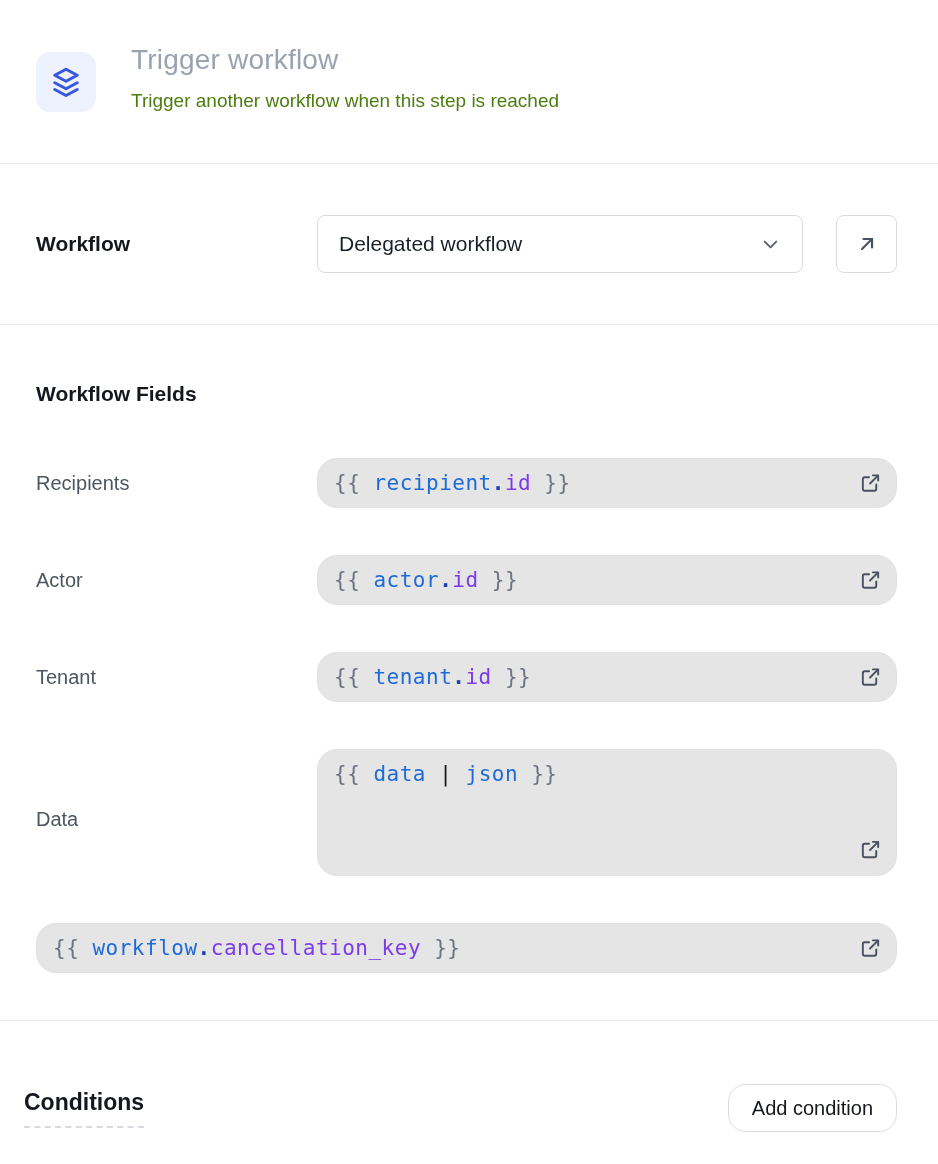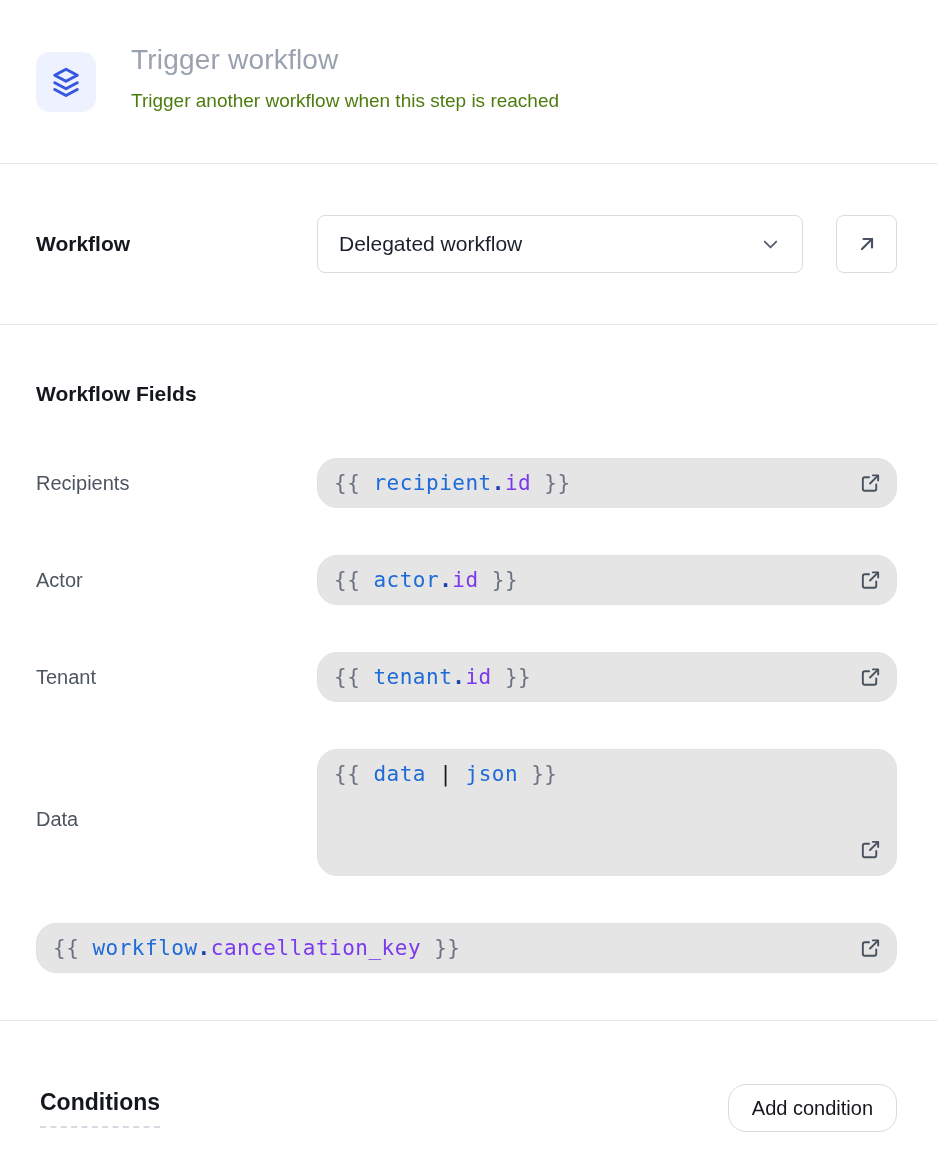--- a/index.html
+++ b/index.html
@@ -137,21 +137,21 @@
   .tk-pipe  { color: #16181d; }
   .tk-plain { color: #16181d; }
 
   .divider-3 { margin-top: 5px; }
 
   
   .conditions-row {
     display: flex;
     align-items: center;
     justify-content: space-between;
-    padding: 63px 41px 0 40px;
+    padding: 63px 41px 0 24px;
   }
   .conditions-heading {
     font-size: 23px;
     font-weight: 700;
     color: #14171d;
     border-bottom: 2px dashed #d7dae0;
     padding-bottom: 10px;
   }
   .add-condition-btn {
     height: 48px;

